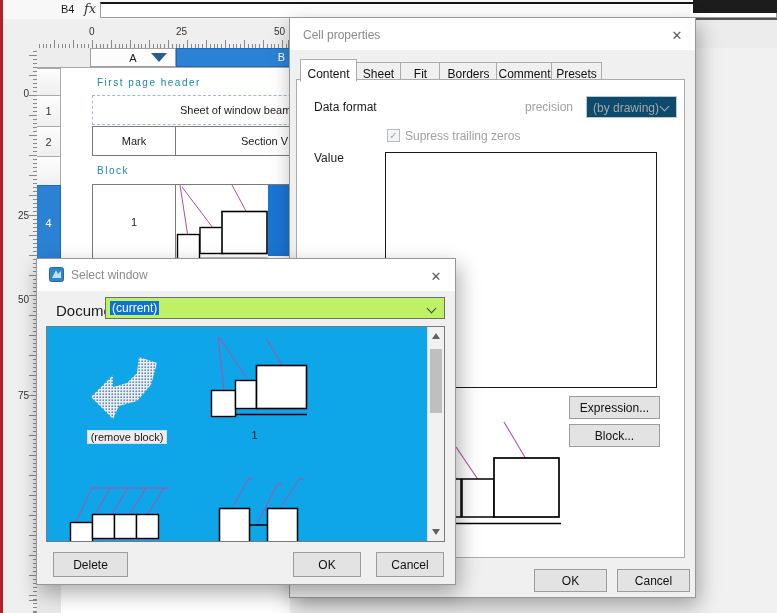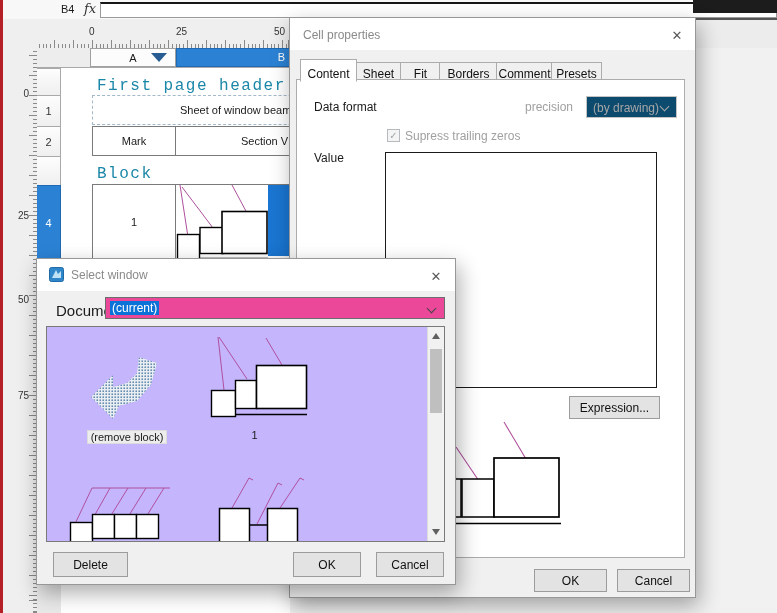--- a/index.html
+++ b/index.html
@@ -1,21 +1,21 @@
 <!DOCTYPE html>
 <html><head>
 <meta charset="utf-8">
 <style>
   html,body{margin:0;padding:0}
   #screen{position:relative;width:777px;height:613px;background:#f1f1f1;overflow:hidden;
           font-family:"Liberation Sans",sans-serif;}
   .abs{position:absolute}
   .txt{font:11px "Liberation Sans",sans-serif;color:#1a1a1a;white-space:nowrap}
   .ctr{display:flex;align-items:center;justify-content:center}
-  .mono{font-family:Liberation Mono, monospace;color:#1b87a8;letter-spacing:1.5px;font-size:16px;font-weight:500}
+  .mono{font-family:Liberation Sans, sans-serif;color:#1b87a8;letter-spacing:1.5px;font-size:10px;font-weight:500}
   .rulnum{font:10px "Liberation Sans",sans-serif;color:#333}
   .btn{position:absolute;background:#e3e3e3;border:1px solid #9c9c9c;font:12px "Liberation Sans",sans-serif;
        color:#111;display:flex;align-items:center;justify-content:center}
   .dlg{position:absolute;background:#f0f0f0;border:1px solid #979797;box-shadow:3px 8px 20px rgba(0,0,0,.33)}
   .titlebar{position:absolute;left:0;top:0;right:0;height:32px;background:#fff}
   .dlgtitle{font:12px "Liberation Sans",sans-serif;color:#8a8a8a;white-space:nowrap}
   .closeglyph{font:13px "DejaVu Sans",sans-serif;color:#5a5a5a}
   .tab{position:absolute;background:#f0f0f0;border:1px solid #acacac;font:12px "Liberation Sans",sans-serif;
        color:#111;display:flex;align-items:flex-end;justify-content:center}
   .tab-active{background:#fff;border-bottom:1px solid #fff;z-index:3}
@@ -157,20 +157,23 @@
       <span style="font-size:10px;color:#9fa6a9">✓</span>
     </div>
     <div class="abs txt" style="left:115px;top:111px;color:#a0a0a0;z-index:3;font-size:12px">Supress trailing zeros</div>
 
     <div class="abs txt" style="left:24px;top:133px;z-index:3;font-size:12px">Value</div>
     <div class="abs" style="left:95px;top:134px;width:272px;height:236px;background:#fff;border:1px solid #1a1a1a;box-sizing:border-box;z-index:3"></div>
 
     <div class="btn" style="left:279px;top:378px;width:89px;height:21px;z-index:3">
       <span>Expression...</span>
     </div>
+    <div class="btn" style="left:279px;top:406px;width:89px;height:21px;z-index:3">
+      <span>Block...</span>
+    </div>
 
     <svg class="abs" style="left:151px;top:398px;z-index:3" width="125" height="112" viewBox="0 0 125 112">
       <line x1="63" y1="6" x2="85" y2="43" stroke="#b0509d" stroke-width="1.1"></line>
       <line x1="15" y1="31" x2="38" y2="65" stroke="#b0509d" stroke-width="1.1"></line>
       <line x1="2" y1="20" x2="15" y2="63" stroke="#b0509d" stroke-width="1.1"></line>
       <rect x="-6" y="63" width="26" height="38" fill="#fff" stroke="#000" stroke-width="1.5"></rect>
       <rect x="21" y="63" width="32" height="38" fill="#fff" stroke="#000" stroke-width="1.5"></rect>
       <rect x="53" y="42" width="65" height="59" fill="#fff" stroke="#000" stroke-width="1.7"></rect>
       <line x1="15" y1="107.5" x2="120" y2="107.5" stroke="#000" stroke-width="1.7"></line>
     </svg>
@@ -188,26 +191,26 @@
     <svg class="abs" style="left:12px;top:8px" width="15" height="15" viewBox="0 0 15 15">
       <rect x="0.5" y="0.5" width="14" height="14" rx="2" fill="#2f86c9" stroke="#1f6aa8"></rect>
       <path d="M3 11 L7 3 L9 7 L12 4 L12 11 Z" fill="#bfe3f5"></path>
     </svg>
     <div class="abs dlgtitle" style="left:34px;top:9px">Select window</div>
     <div class="abs ctr" style="left:384px;top:4px;width:30px;height:26px">
       <span class="closeglyph">✕</span>
     </div>
 
     <div class="abs txt" style="left:19px;top:43px;font-size:15px">Document</div>
-    <div class="abs" style="left:68px;top:38px;width:340px;height:22px;background:#ec4899;border:1px solid #6d6d6d;box-sizing:border-box">
+    <div class="abs" style="left:68px;top:38px;width:340px;height:22px;background:#bef264;border:1px solid #6d6d6d;box-sizing:border-box">
       <span style="position:absolute;left:4px;top:3px;font:12px 'Liberation Sans',sans-serif;color:#fff;background:#0b72d7;padding:0 2px">(current)</span>
       <span class="chev" style="right:9px;top:7px"></span>
     </div>
 
-    <div class="abs" style="left:9px;top:67px;width:399px;height:216px;background:#c4b5fd;border:1px solid #7a7a7a;box-sizing:border-box;overflow:hidden">
+    <div class="abs" style="left:9px;top:67px;width:399px;height:216px;background:#0ea5e9;border:1px solid #7a7a7a;box-sizing:border-box;overflow:hidden">
 
       <div class="abs" style="left:10px;top:8px;width:140px;height:112px">
         <svg style="position:absolute;left:30px;top:10px" width="72" height="80" viewBox="0 0 72 80">
           <defs>
             <pattern id="dotpat" width="3" height="3" patternUnits="userSpaceOnUse">
               <rect width="3" height="3" fill="#e9eef3"></rect>
               <circle cx="1.2" cy="1.2" r="0.85" fill="#5f87ab"></circle>
             </pattern>
           </defs>
           <polygon points="4,52 26,30 26,42 40,38 50,28 52,12 70,18 64,40 50,56 32,61 26,74" fill="url(#dotpat)"></polygon>

